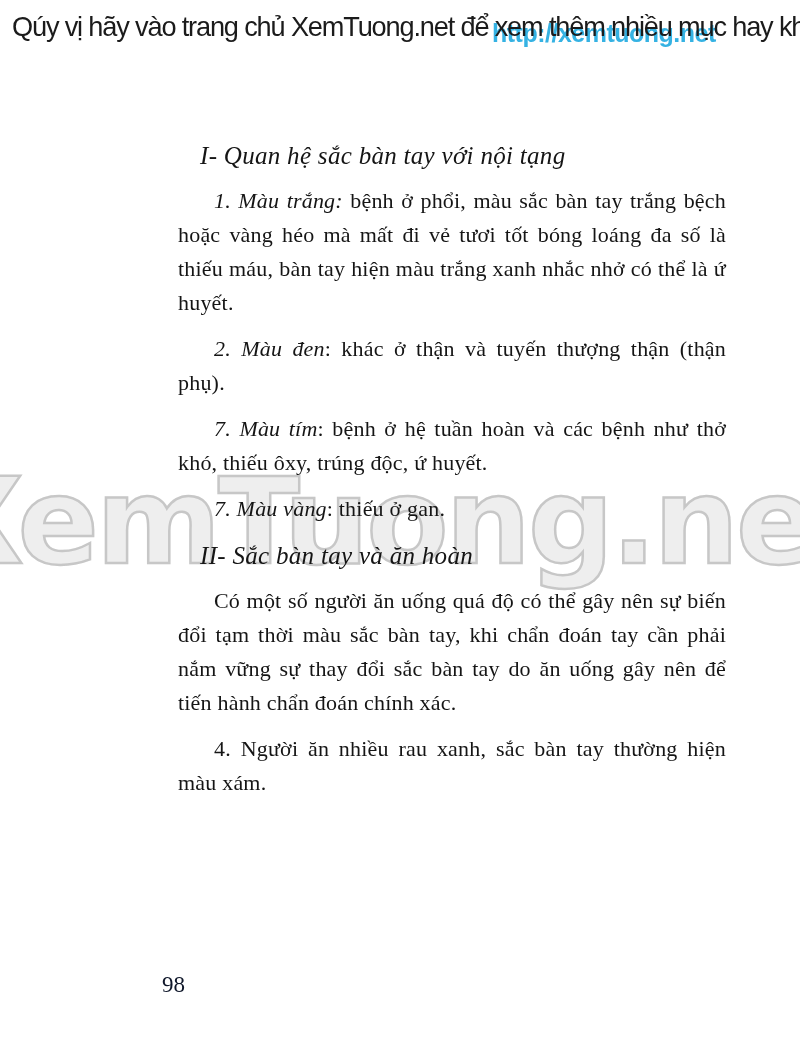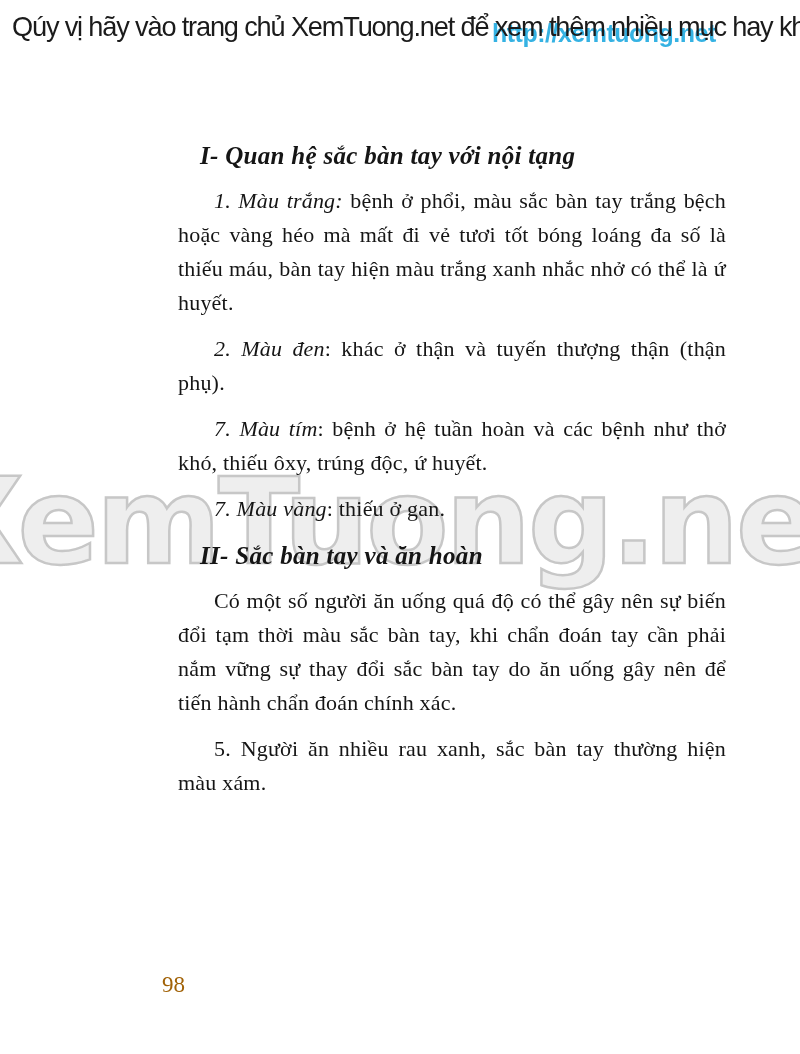--- a/index.html
+++ b/index.html
@@ -78,21 +78,21 @@
   
   .content {
     position: absolute;
     z-index: 2;
     left: 166px;
     top: 140px;
     width: 572px;
   }
   .section-heading {
     font-size: 25px;
-    font-weight: bold;
+    font-weight: normal;
     font-style: italic;
     margin: 0 0 10px 34px;
     line-height: 32px;
     letter-spacing: 0.3px;
   }
   .section-heading.second {
     margin-top: 14px;
   }
   .para {
     font-size: 22px;
@@ -104,21 +104,21 @@
   }
   .lead { font-style: italic; }
 
   
   .page-number {
     position: absolute;
     z-index: 2;
     left: 162px;
     top: 972px;
     font-size: 23px;
-    color: #a16207;
+    color: #0f172a;
   }
 </style>
 </head>
 <body>
 
 <div class="page">
 
   <div class="top-banner">
     <span class="banner-url">http://xemtuong.net</span>
     <span class="banner-text">Qúy vị hãy vào trang chủ XemTuong.net để xem thêm nhiều mục hay khác</span>
@@ -137,20 +137,20 @@
     <p class="para"><span class="lead">7. Màu tím</span><span>: bệnh ở hệ tuần hoàn và các bệnh như thở khó, thiếu ôxy, trúng độc, ứ huyết.</span></p>
 
     <p class="para"><span class="lead">7. Màu vàng</span><span>: thiếu ở gan.</span></p>
 
 
     <h2 class="section-heading second">II- Sắc bàn tay và ăn hoàn</h2>
 
     <p class="para">Có một số người ăn uống quá độ có thể gây nên sự biến đổi tạm thời màu sắc bàn tay, khi chẩn đoán tay cần phải nắm vững sự thay đổi sắc bàn tay do ăn uống gây nên để tiến hành chẩn đoán chính xác.</p>
 
 
-    <p class="para">5. Người ăn nhiều rau xanh, sắc bàn tay thường hiện màu xám.</p>
+    <p class="para">4. Người ăn nhiều rau xanh, sắc bàn tay thường hiện màu xám.</p>
 
 
   </div>
 
   <div class="page-number">98</div>
 
 </div>
 
 </body></html>

